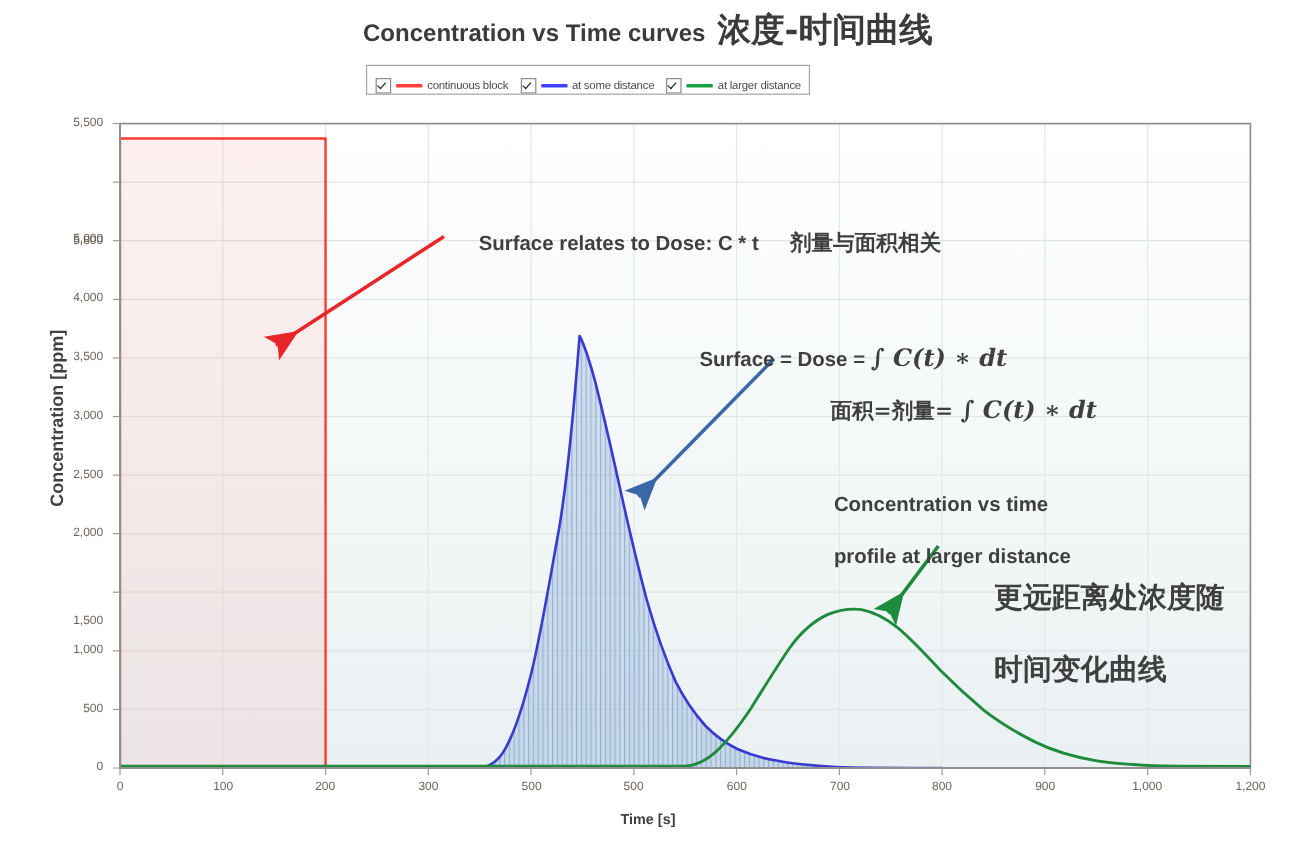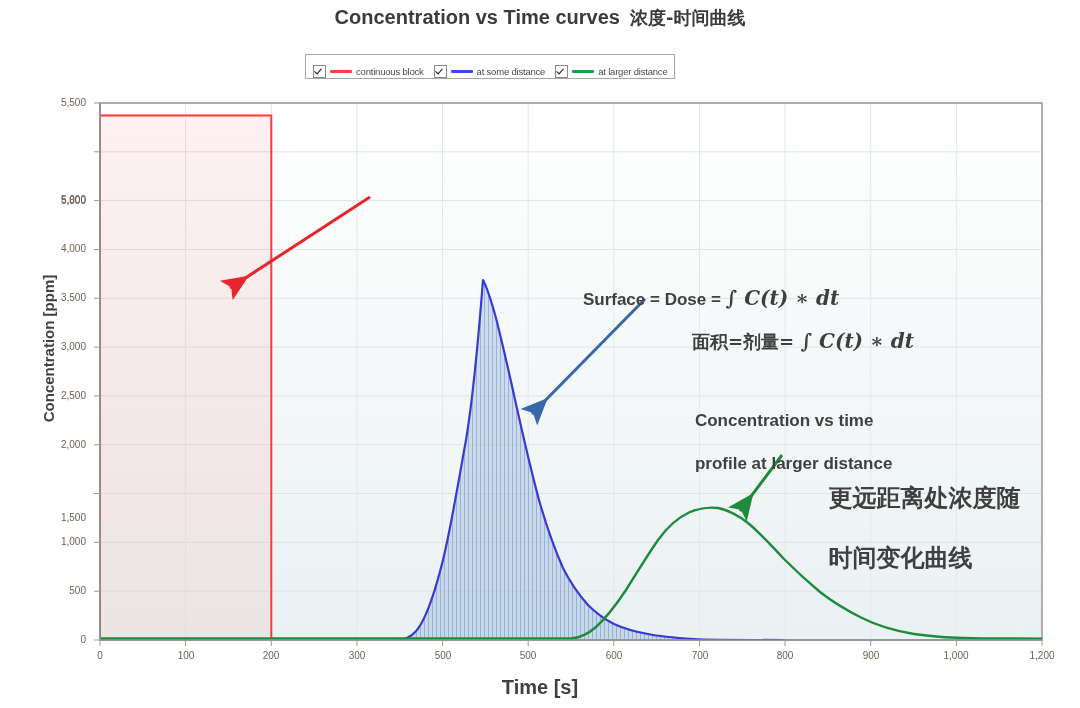--- a/index.html
+++ b/index.html
@@ -32,21 +32,21 @@
     font-size: 20px;
     font-weight: bold;
     color: #3b3b3b;
     letter-spacing: 0px;
     white-space: nowrap;
   }
   .chart-title .title-en { font-family: "Liberation Sans", sans-serif; }
   .chart-title .title-zh {
     font-family: "DejaVu Serif", serif;
     font-weight: bold;
-    font-size: 18px;
+    font-size: 28px;
     margin-left: 10px;
   }
 
   
   .legend-box {
     position: absolute;
     left: 305px;
     top: 54px;
     height: 25px;
     box-sizing: border-box;
@@ -107,21 +107,21 @@
     font-weight: bold;
     color: #404040;
     white-space: nowrap;
   }
   .x-axis-title {
     position: absolute;
     left: 0;
     top: 676px;
     width: 1080px;
     text-align: center;
-    font-size: 20px;
+    font-size: 12px;
     font-weight: bold;
     color: #404040;
   }
 
   
   .tick-label {
     position: absolute;
     font-size: 10px;
     color: #6b6257;
     white-space: nowrap;
@@ -374,20 +374,23 @@
   <div class="tick-label xtick" style="left:591px; top:650px;">600</div>
   <div class="tick-label xtick" style="left:677px; top:650px;">700</div>
   <div class="tick-label xtick" style="left:762px; top:650px;">800</div>
   <div class="tick-label xtick" style="left:848px; top:650px;">900</div>
   <div class="tick-label xtick" style="left:933px; top:650px;">1,000</div>
   <div class="tick-label xtick" style="left:1019px;top:650px;">1,200</div>
 
   <div class="y-axis-title">Concentration  [ppm]</div>
   <div class="x-axis-title">Time [s]</div>
 
+  <div class="annotation" id="ann-dose">
+    <span class="ann-en">Surface relates to Dose: C * t</span><span class="ann-zh" style="margin-left:26px;">剂量与面积相关</span>
+  </div>
 
   <div class="annotation" id="ann-surface">
     <span class="ann-en">Surface = Dose = </span><span class="ann-math">∫ C(t) ∗ dt</span>
   </div>
 
   <div class="annotation" id="ann-surface-zh">
     <span class="ann-zh">面积=剂量= </span><span class="ann-math">∫ C(t) ∗ dt</span>
   </div>
 
   <div class="annotation" id="ann-profile">

